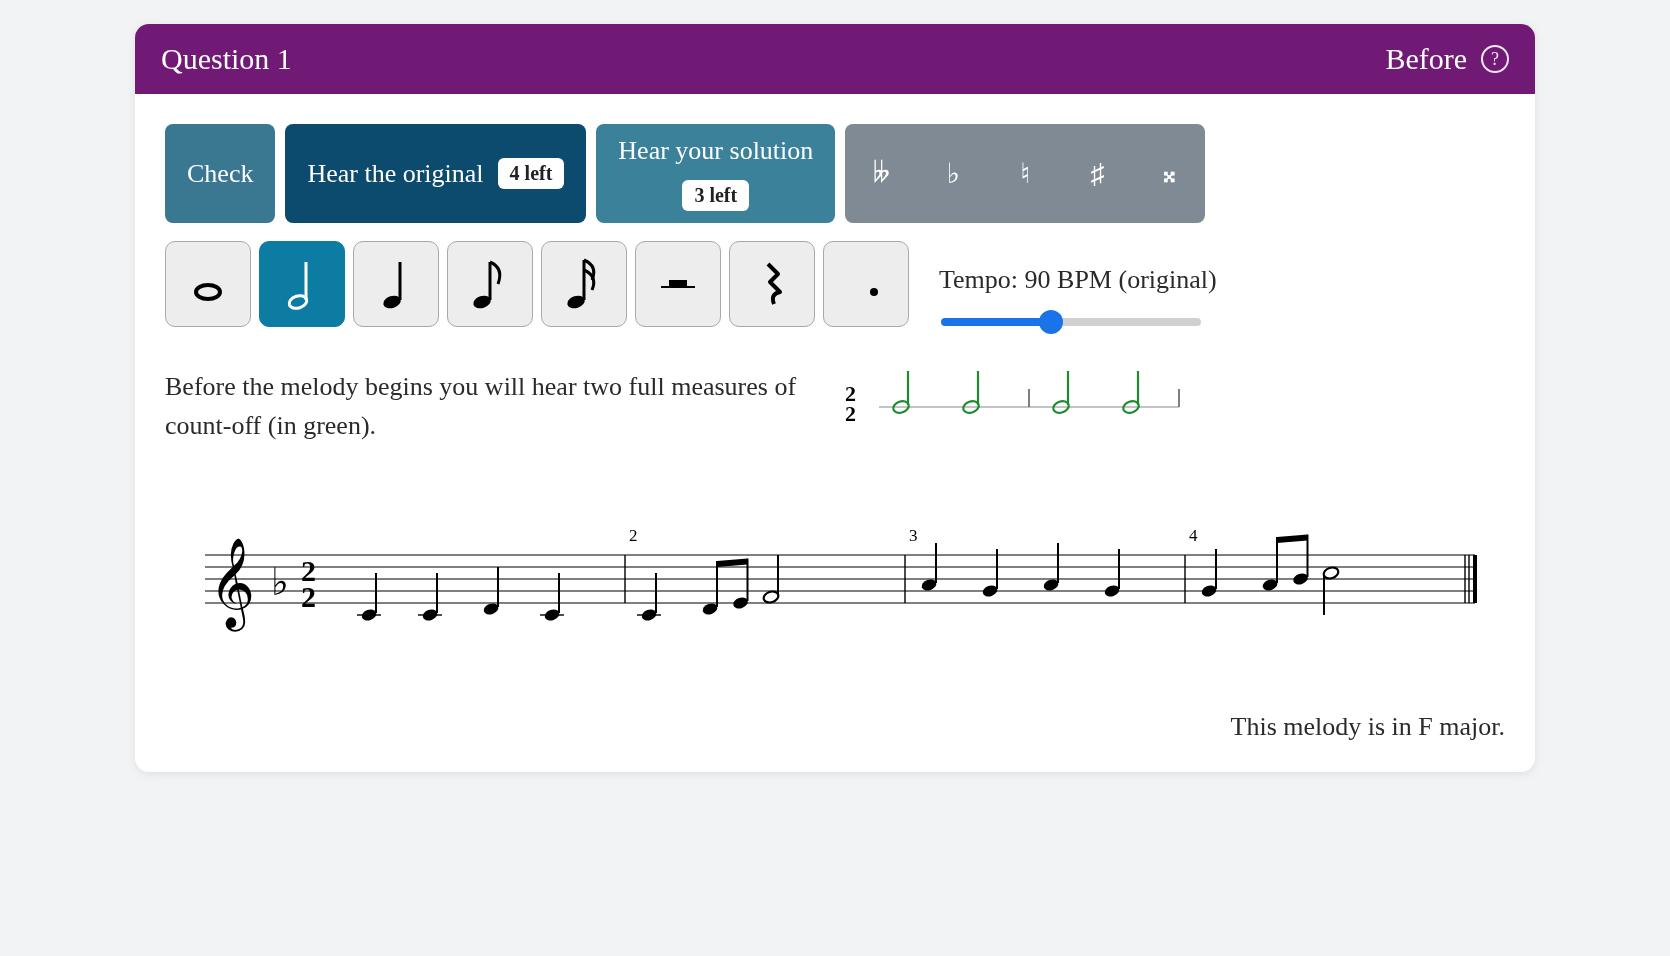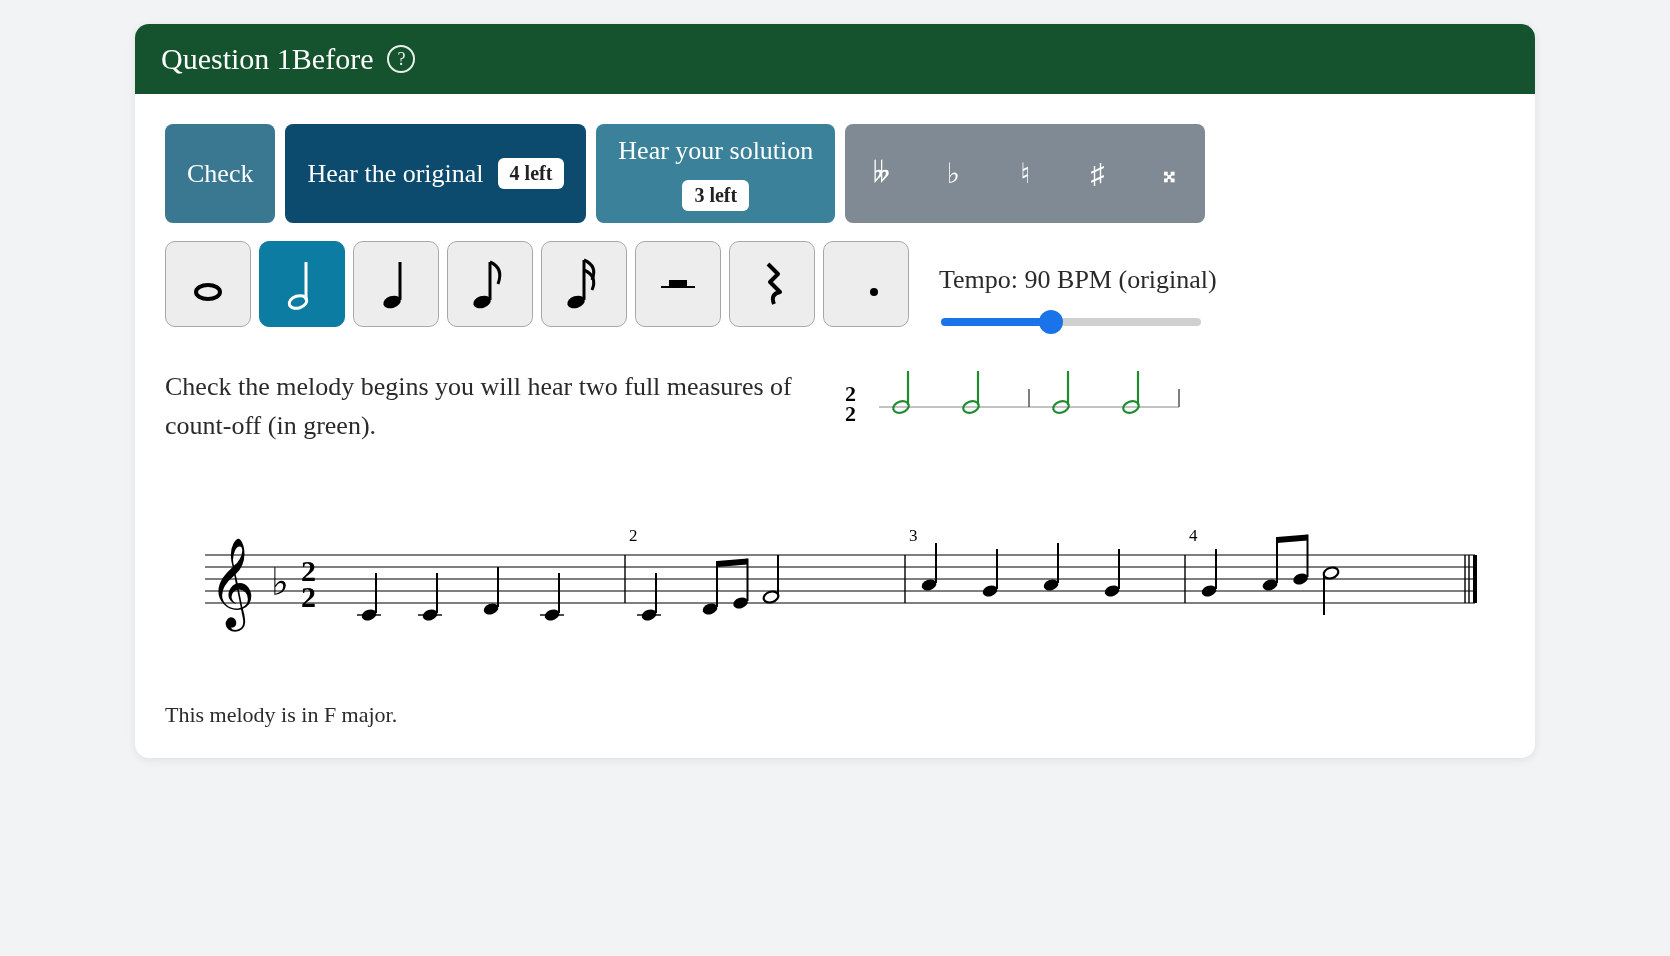--- a/index.html
+++ b/index.html
@@ -12,24 +12,25 @@
   }
   .card {
     max-width: 1400px;
     margin: 0 auto;
     background: #fff;
     border-radius: 14px;
     box-shadow: 0 2px 10px rgba(0,0,0,0.08);
     overflow: hidden;
   }
   .header {
-    background: #14532d;
+    background: #701a75;
     color: #fff;
     padding: 18px 26px;
     display: flex;
+    justify-content: space-between;
     align-items: center;
     font-size: 30px;
   }
   .header-right {
     display: flex;
     align-items: center;
     gap: 14px;
   }
   .help-icon {
     width: 28px; height: 28px;
@@ -146,22 +147,23 @@
   }
   .instruction {
     font-size: 26px;
     line-height: 1.5;
     max-width: 640px;
   }
   .countoff-svg {
     flex-shrink: 0;
   }
   .key-label {
-    font-size: 22px;
-    margin-top: 13px;
+    font-size: 26px;
+    margin-top: 23px;
+    text-align: right;
   }
   .row-flex {
     display: flex;
     flex-wrap: wrap;
     align-items: flex-end;
     gap: 8px;
   }
 </style>
 </head>
 <body>
@@ -262,21 +264,21 @@
       </div>
 
       <div class="tempo-block">
         <div class="tempo-label">Tempo: 90 BPM (original)</div>
         <input type="range" min="40" max="160" value="90" style="">
       </div>
     </div>
 
     
     <div class="row-mid">
-      <div class="instruction">Check the melody begins you will hear two full measures of count-off (in green).</div>
+      <div class="instruction">Before the melody begins you will hear two full measures of count-off (in green).</div>
       <svg class="countoff-svg" width="340" height="70" viewBox="0 0 340 70">
         <line x1="34" y1="40" x2="334" y2="40" stroke="#888" stroke-width="1"></line>
         <line x1="184" y1="22" x2="184" y2="40" stroke="#555" stroke-width="1.5"></line>
         <line x1="334" y1="22" x2="334" y2="40" stroke="#555" stroke-width="1.5"></line>
         <text x="0" y="34" font-family="Georgia" font-weight="bold" font-size="22" fill="#000">2</text>
         <text x="0" y="54" font-family="Georgia" font-weight="bold" font-size="22" fill="#000">2</text>
         <g fill="none" stroke="#1e8a2e" stroke-width="2.2">
           <ellipse cx="56" cy="40" rx="8" ry="5.5" transform="rotate(-18 56 40)"></ellipse>
           <line x1="63" y1="4" x2="63" y2="38"></line>
           <ellipse cx="126" cy="40" rx="8" ry="5.5" transform="rotate(-18 126 40)"></ellipse>

